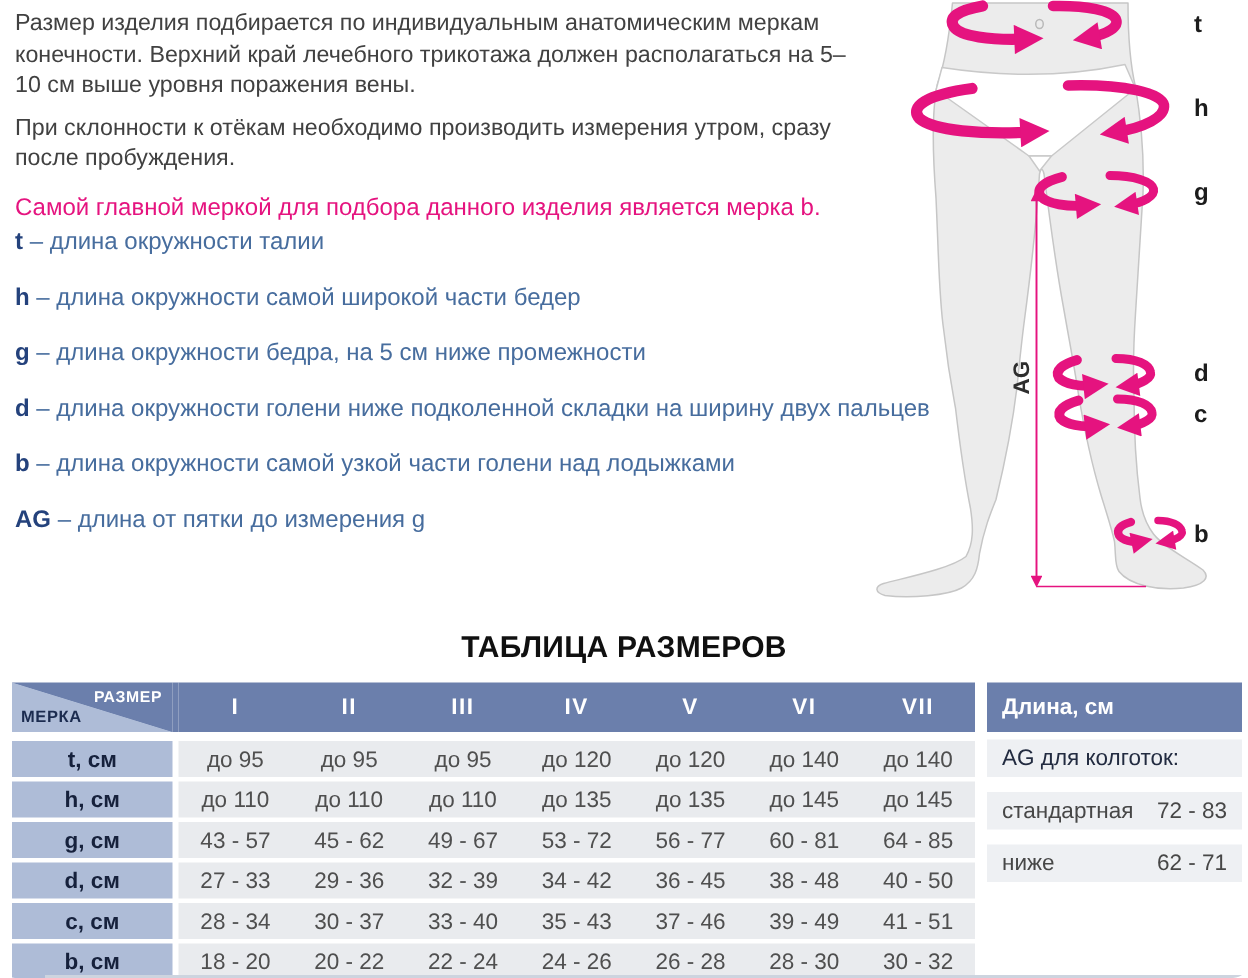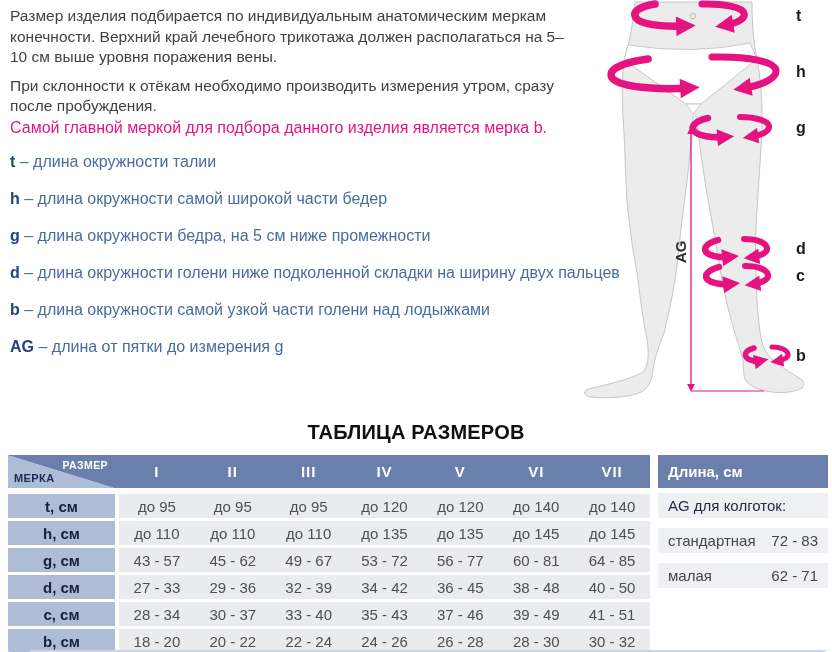--- a/index.html
+++ b/index.html
@@ -3,21 +3,21 @@
 <meta charset="utf-8">
 <style>
   html,body{margin:0;padding:0;background:#fff;}
   body{font-family:"Liberation Sans","DejaVu Sans",sans-serif;}
   .page{position:relative;width:832px;height:652px;background:#fff;overflow:hidden;border-radius:10px;}
 
   
   .intro{position:absolute;left:10px;top:6px;width:558px;}
   .intro p{margin:0;font-size:15.5px;line-height:20.5px;color:var(--text-dark);}
   .intro p + p{margin-top:8px;}
-  .intro .highlight{margin-top:1px;font-size:16px;color:var(--accent);}
+  .intro .highlight{margin-top:12px;font-size:16px;color:var(--accent);}
 
   
   .measure-list{position:absolute;left:10px;top:153px;width:640px;}
   .measure-item{height:37px;font-size:16px;color:var(--steel-blue);white-space:nowrap;}
   .measure-item .mkey{font-weight:bold;color:var(--letter-navy);}
 
   
   .figure{position:absolute;left:560px;top:0;width:272px;height:410px;}
   .figure text{font-family:"Liberation Sans","DejaVu Sans",sans-serif;}
   .figure .limb-letter{font-size:16px;font-weight:bold;fill:#1c1c1c;}
@@ -269,20 +269,20 @@
 
   <aside class="length-panel">
     <div class="lheader">Длина, см</div>
     <div class="lsub">AG для колготок:</div>
     <div>
         <div class="lrow">
           <span>стандартная</span>
           <span class="lval">72 - 83</span>
         </div>
         <div class="lrow">
-          <span>малая</span>
+          <span>ниже</span>
           <span class="lval">62 - 71</span>
         </div>
       </div>
   </aside>
 
   <div class="bottom-strip"></div>
 </div>
 
 </body></html>

